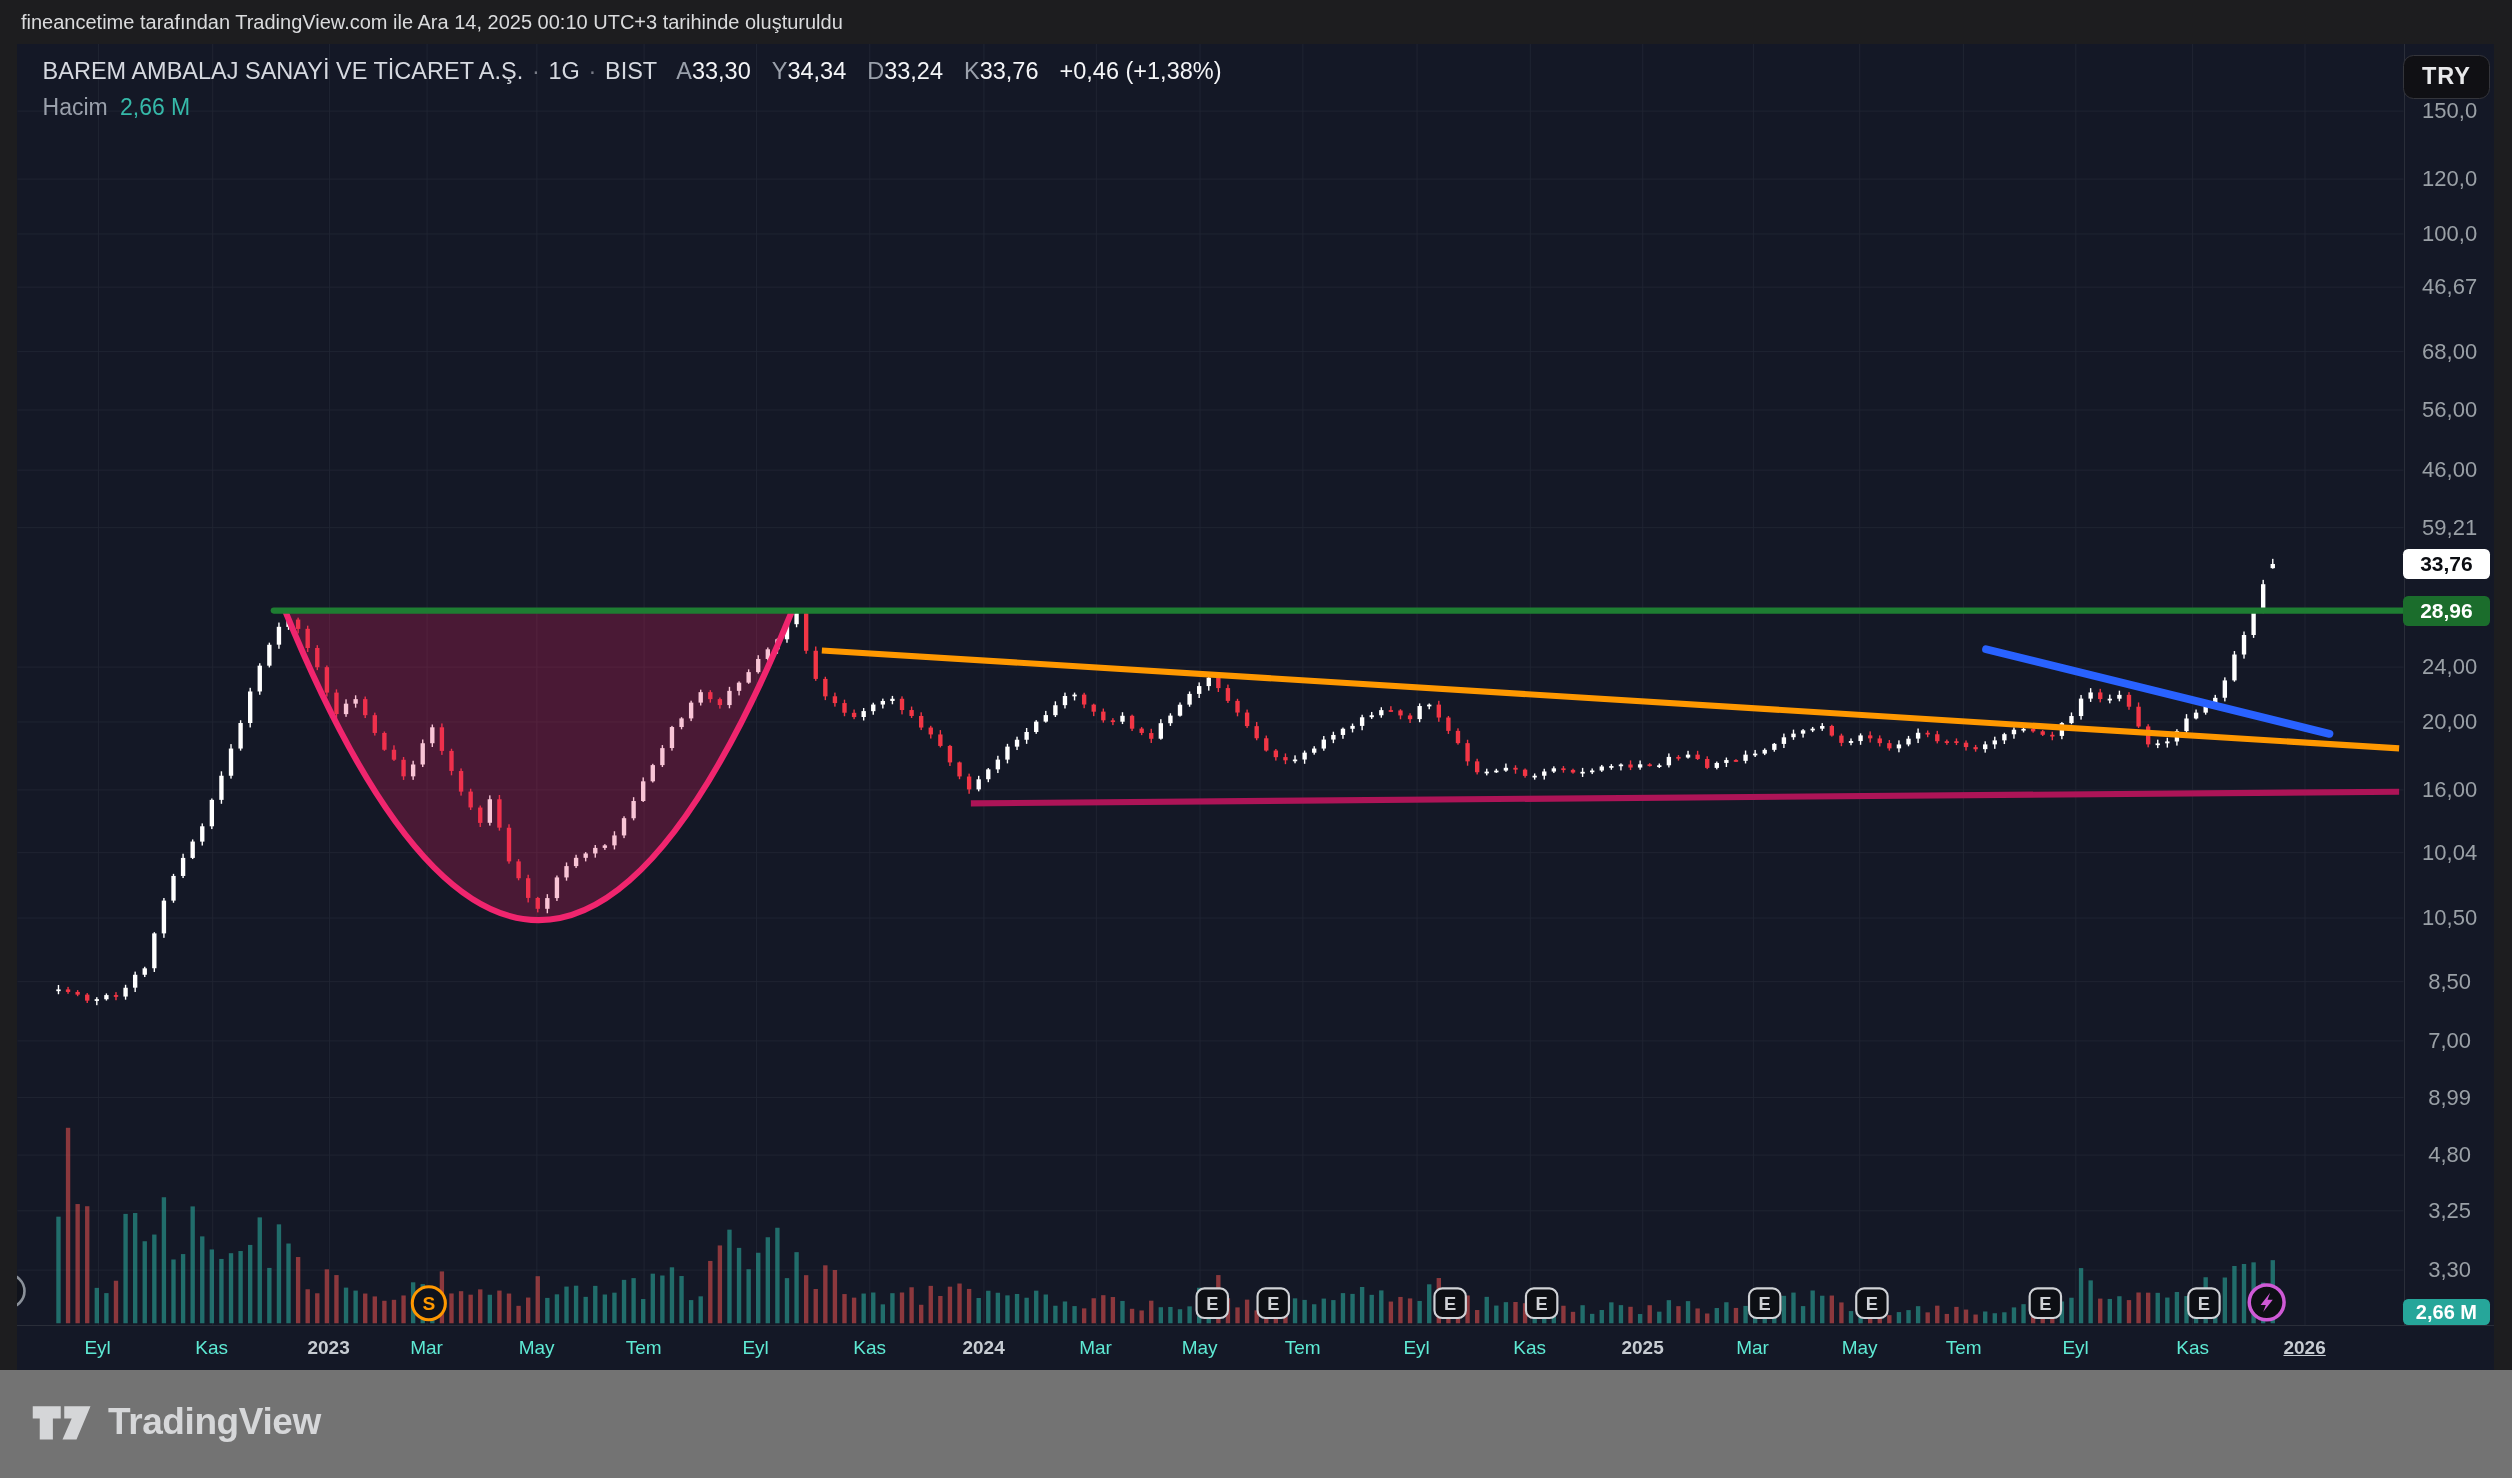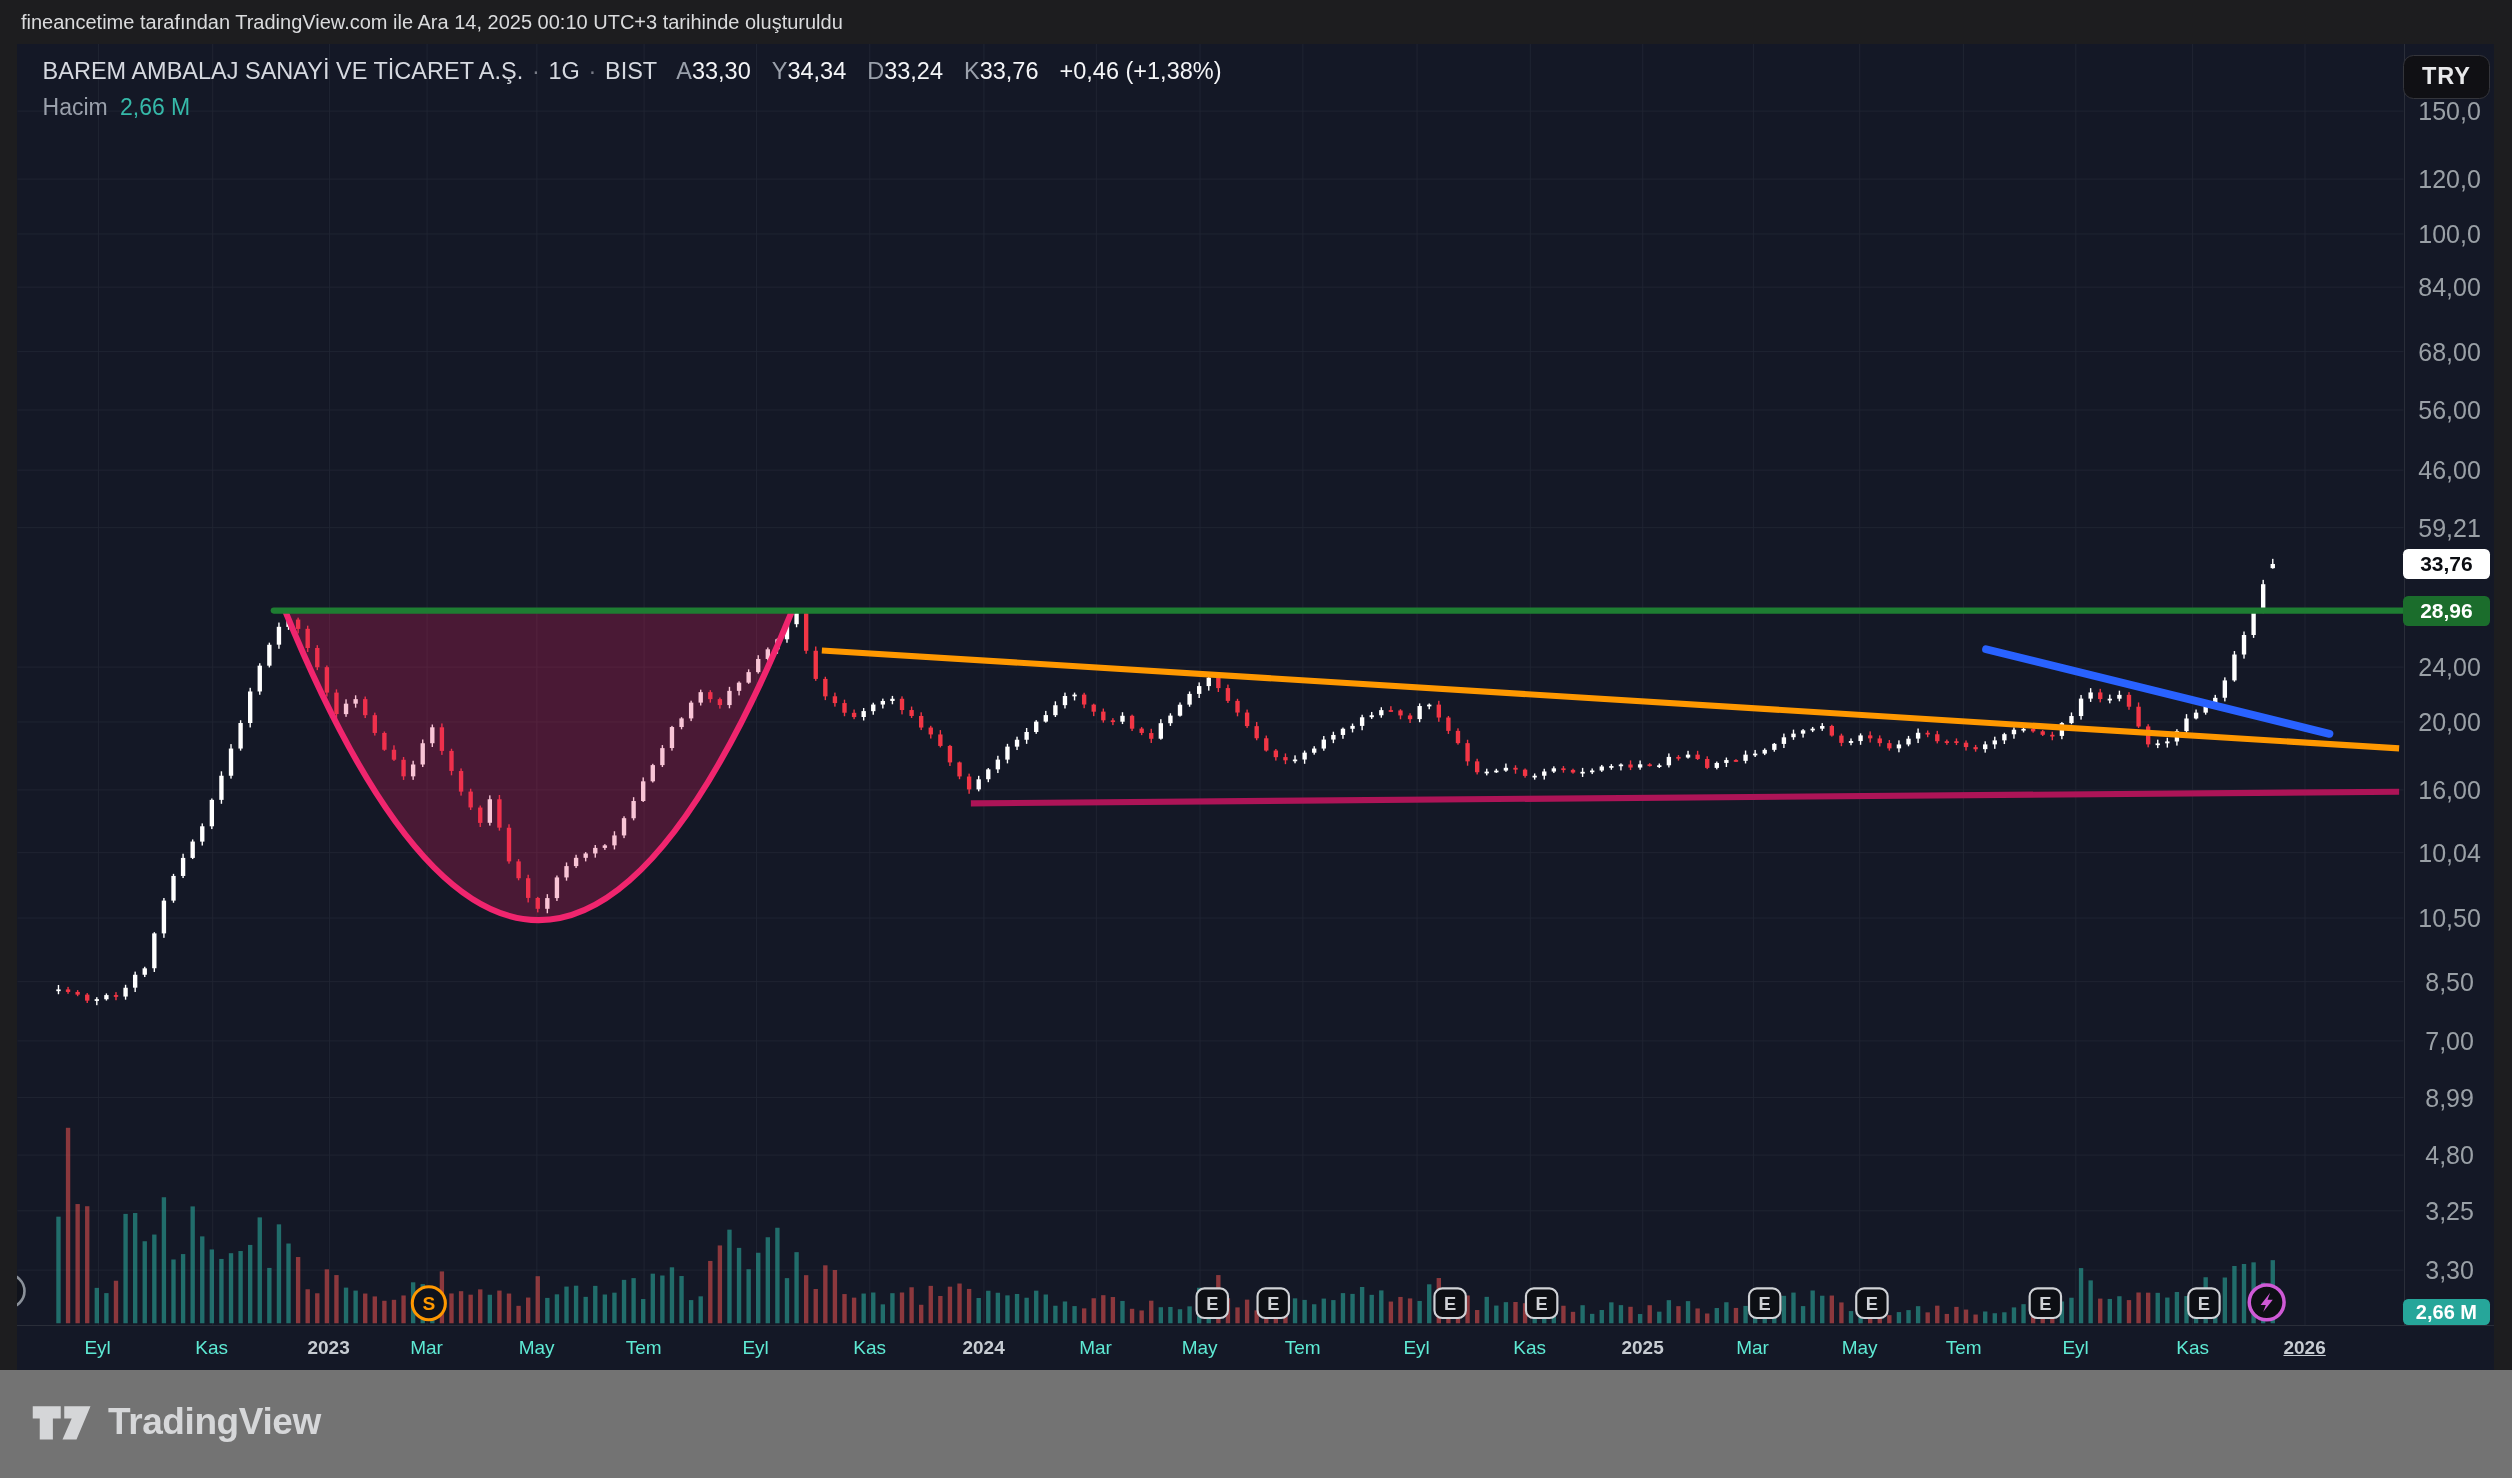--- a/index.html
+++ b/index.html
@@ -3,21 +3,21 @@
 <meta charset="utf-8">
 <style>
   html,body{margin:0;padding:0;background:#0f0f11;}
   #app{position:relative;width:2512px;height:1478px;background:#1d1d1f;overflow:hidden;
        font-family:"Liberation Sans","DejaVu Sans",sans-serif;}
   .topbar{position:absolute;left:0;top:0;width:100%;height:44px;background:#1d1d1f;display:flex;align-items:center;}
   .topbar .attr{margin-left:21px;font-size:20px;color:#dadbdd;}
   .chart{position:absolute;left:16.6px;top:44px;width:2477px;height:1327px;background:#141826;}
   #plot-svg{position:absolute;left:0;top:0;display:block;}
   .price-axis{position:absolute;left:2387px;top:0;width:90px;height:1281px;border-left:0.9px solid #2a2e39;}
-  .ptick{position:absolute;left:0;width:100%;text-align:center;font-size:25px;color:#9aa0a6;line-height:24.4px;}
+  .ptick{position:absolute;left:0;width:100%;text-align:center;font-size:22px;color:#9aa0a6;line-height:24.4px;}
   .tag{position:absolute;left:-1.7px;width:87px;height:30px;border-radius:5.2px;display:flex;align-items:center;
        justify-content:center;font-size:21px;font-weight:600;}
   #tag-last{background:#ffffff;color:#0b0d12;}
   #tag-level{background:#1b6d2c;color:#ffffff;}
   #tag-volume{background:#26a69a;color:#ffffff;height:26px;font-size:20px;}
   .try-btn{position:absolute;left:-1.7px;top:10.5px;width:87px;height:44px;border-radius:10.5px;background:#101014;
        border:1.7px solid #34353b;color:#e8e9eb;font-size:23.5px;font-weight:600;letter-spacing:0.9px;
        display:flex;align-items:center;justify-content:center;box-sizing:border-box;}
   .time-axis{position:absolute;left:0;top:1281px;width:2477px;height:45px;border-top:0.9px solid #2a2e39;}
   .ttick{position:absolute;top:11.3px;transform:translateX(-50%);font-size:19px;color:#5eead4;}
@@ -861,21 +861,21 @@
     </div>
 
     <div class="price-axis" id="price-axis">
       <div class="try-btn">TRY</div>
       <div class="tag" id="tag-last" style="top: 505px;">33,76</div>
       <div class="tag" id="tag-level" style="top: 552px;">28,96</div>
       <div class="tag" id="tag-volume" style="top: 1255px;">2,66 M</div>
     <div class="ptick" style="top: 55px;">150,0</div>
         <div class="ptick" style="top: 123px;">120,0</div>
         <div class="ptick" style="top: 178px;">100,0</div>
-        <div class="ptick" style="top: 231px;">84,00</div>
+        <div class="ptick" style="top: 231px;">46,67</div>
         <div class="ptick" style="top: 296px;">68,00</div>
         <div class="ptick" style="top: 354px;">56,00</div>
         <div class="ptick" style="top: 414px;">46,00</div>
         <div class="ptick" style="top: 472px;">59,21</div>
         <div class="ptick" style="top: 611px;">24,00</div>
         <div class="ptick" style="top: 666px;">20,00</div>
         <div class="ptick" style="top: 734px;">16,00</div>
         <div class="ptick" style="top: 797px;">10,04</div>
         <div class="ptick" style="top: 862px;">10,50</div>
         <div class="ptick" style="top: 926px;">8,50</div>

